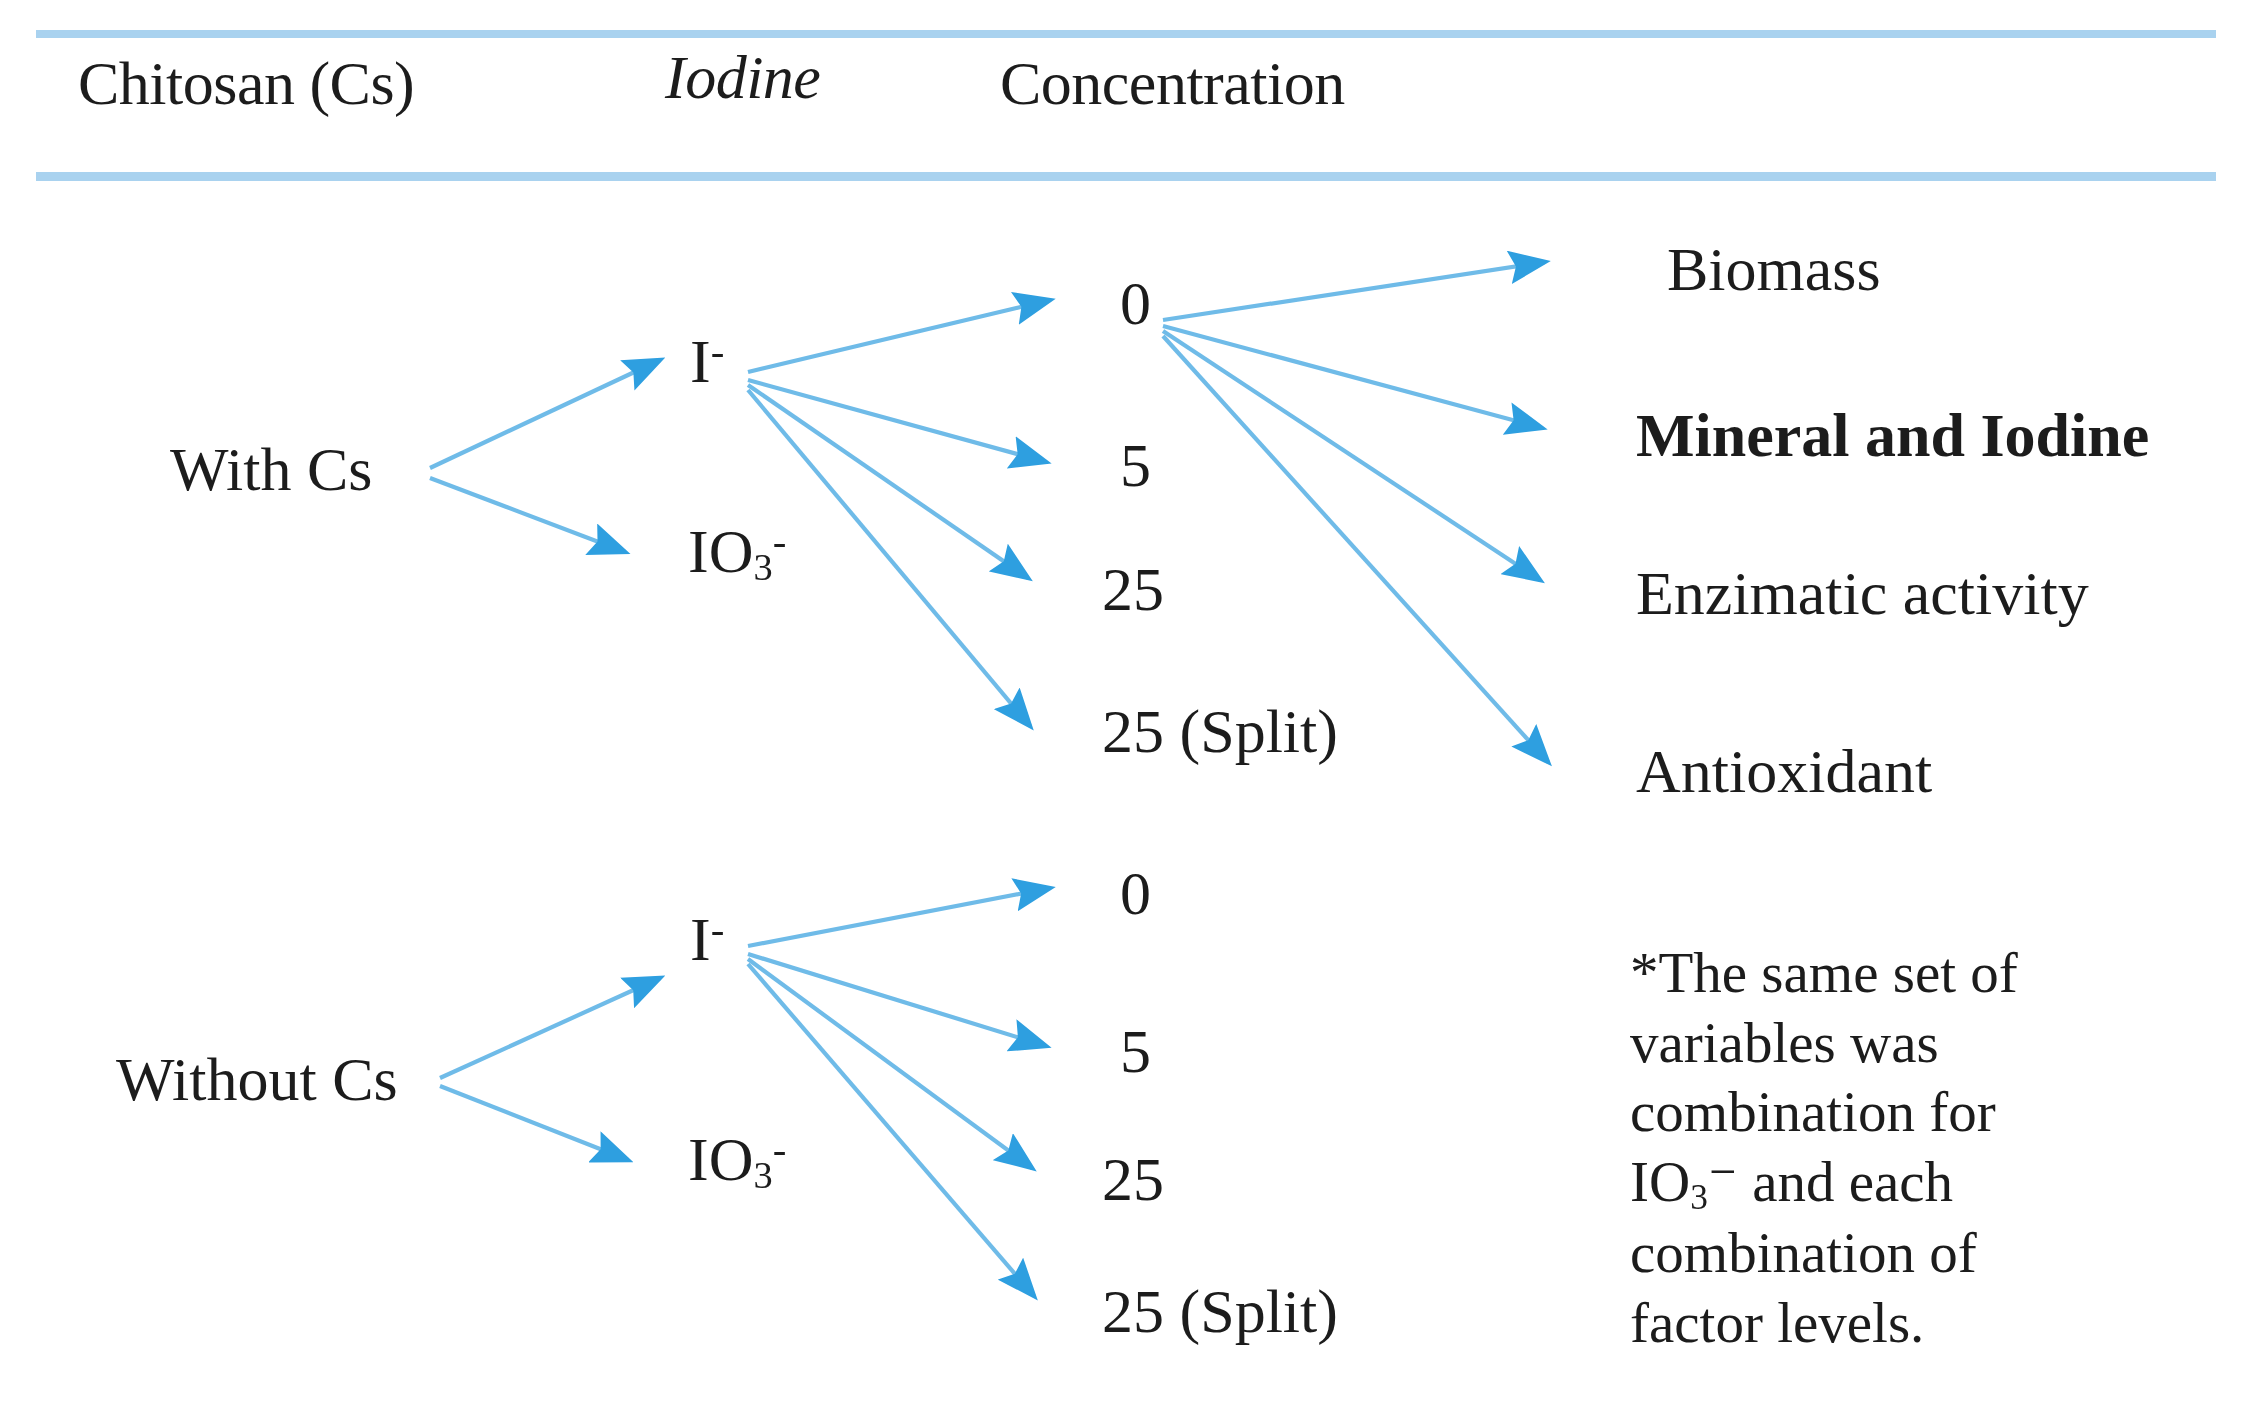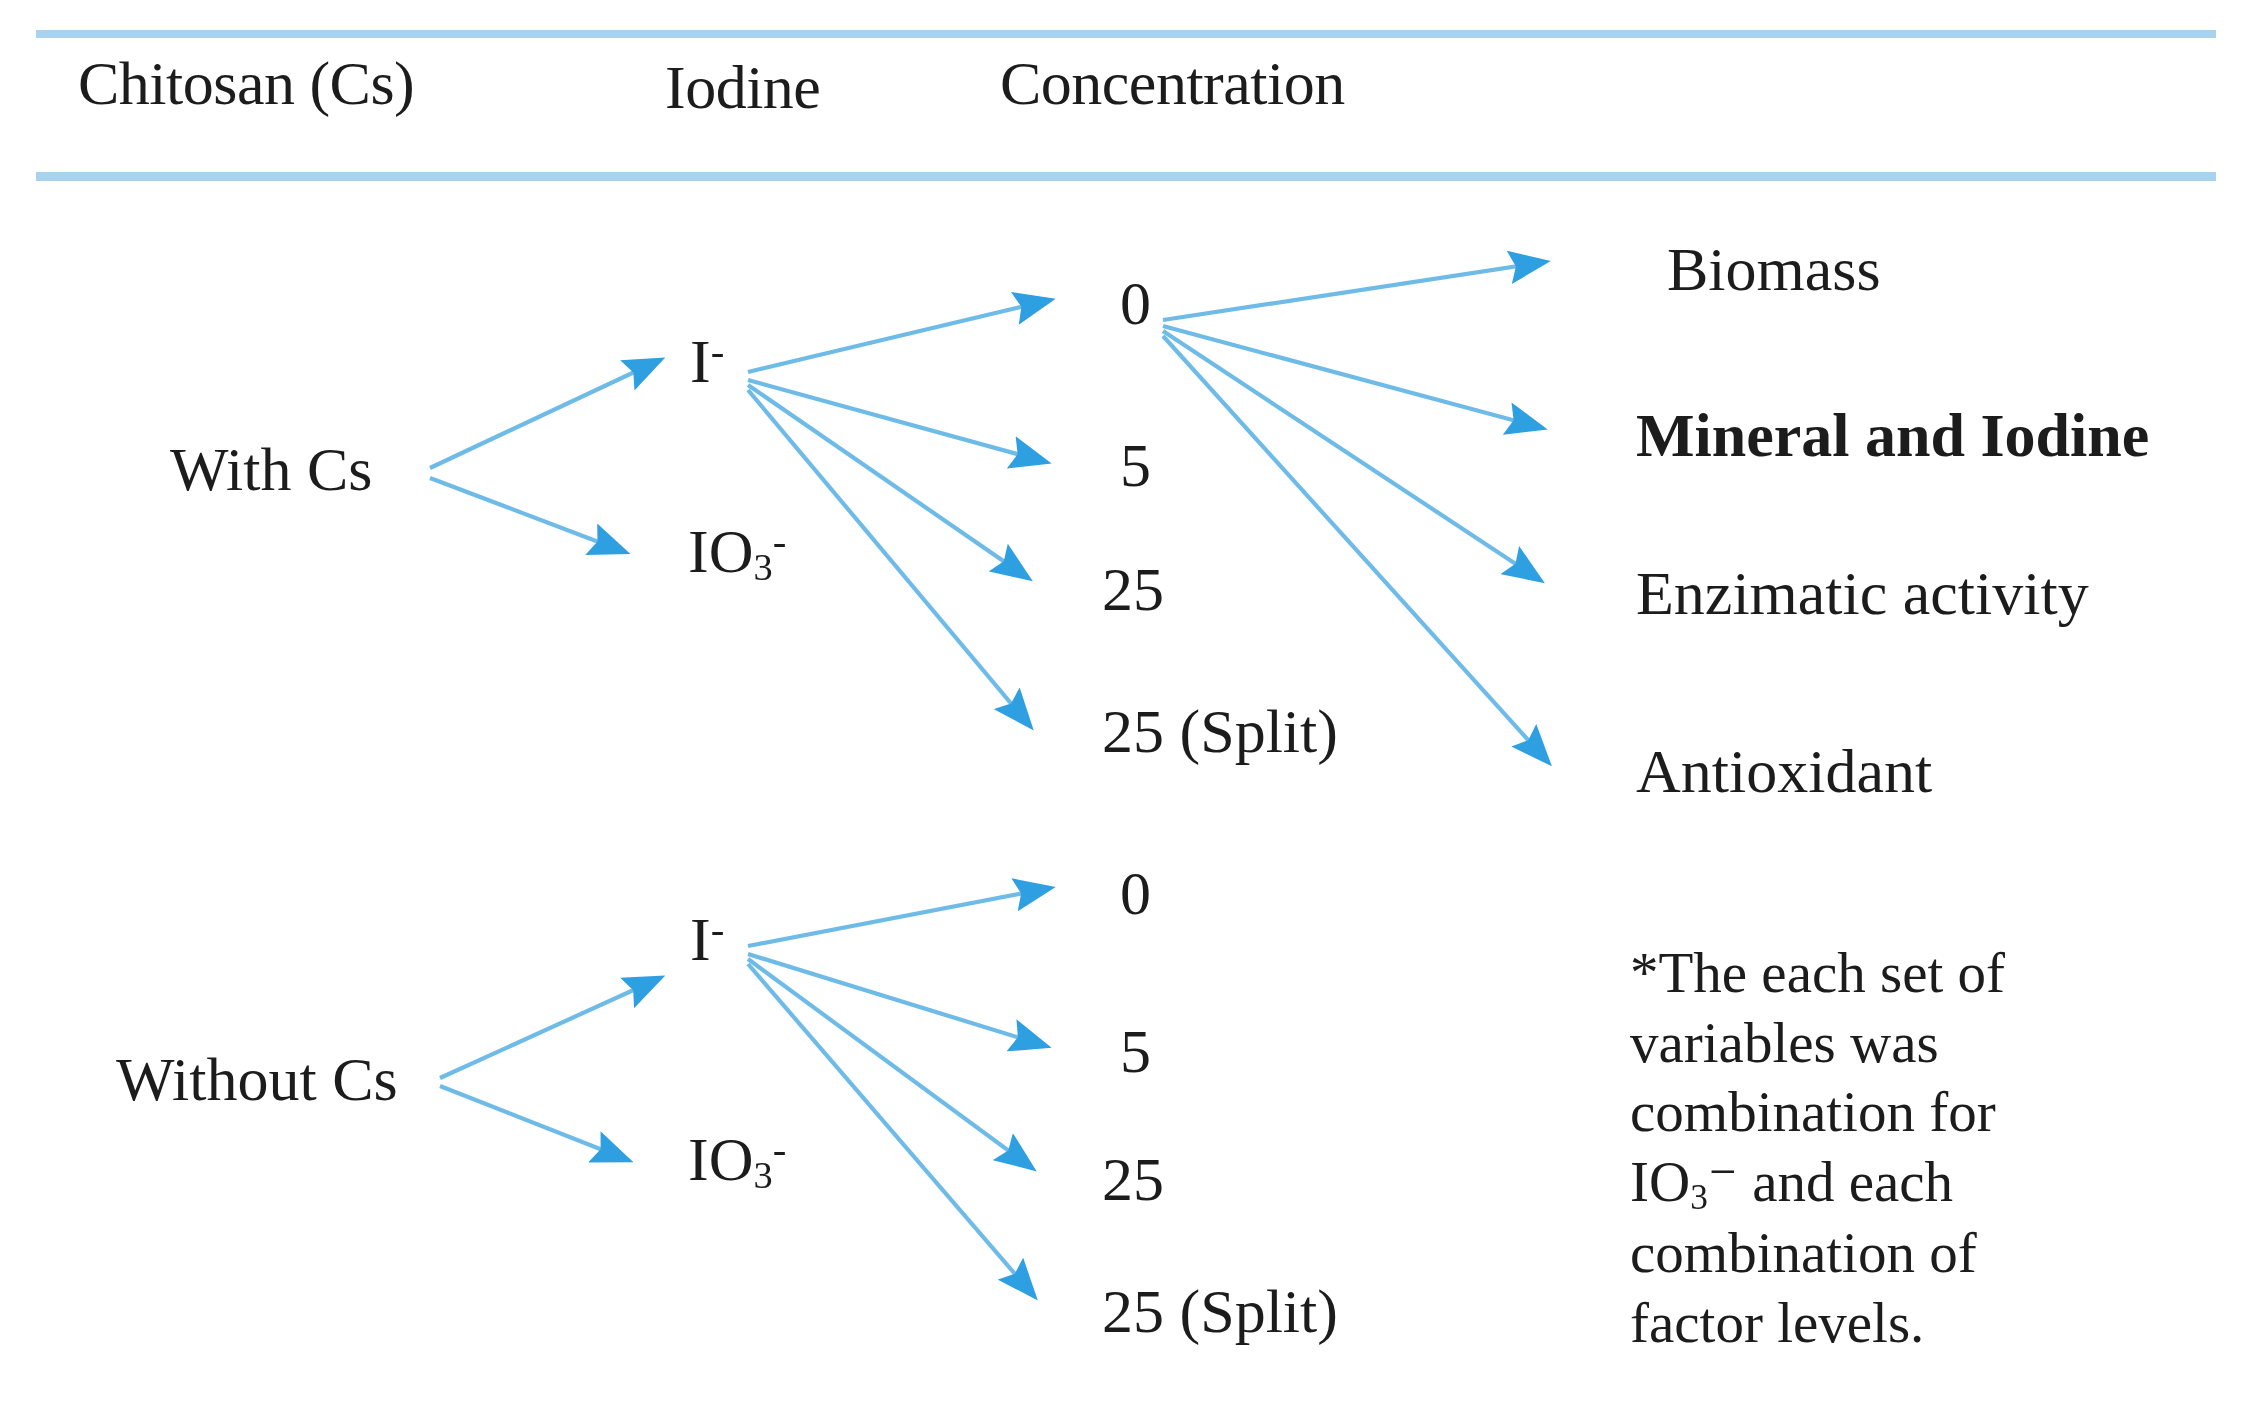--- a/index.html
+++ b/index.html
@@ -76,21 +76,21 @@
 </style>
 </head>
 <body>
 
 <div id="figure">
 
   <div class="rule rule-top"></div>
   <div class="rule rule-bottom"></div>
 
   <div class="hdr" style="left:78px;  top:48px;">Chitosan (Cs)</div>
-  <div class="hdr" style="left:665px; top:52px;">Iodine</div>
+  <div class="hdr" style="left:665px; top:42px;font-style:italic;">Iodine</div>
   <div class="hdr" style="left:1000px; top:48px;">Concentration</div>
 
   <svg class="edges" viewBox="0 0 2249 1407">
     <defs>
       <marker id="ah" markerWidth="10" markerHeight="8" refX="8.6" refY="4" orient="auto" markerUnits="strokeWidth">
         <path d="M0,0 L10,4 L0,8 L1.6,4 z" fill="#2e9fe0"></path>
       </marker>
     </defs>
 
     <g stroke="#6fbbe8" stroke-width="4.2" fill="none" marker-end="url(#ah)">
@@ -147,21 +147,21 @@
   <div class="node" style="left:688px; top:1128px;">
     <span>IO</span><sub>3</sub><span class="sup-minus">-</span>
   </div>
 
   <div class="node" style="left:1120px; top:862px;">0</div>
   <div class="node" style="left:1120px; top:1020px;">5</div>
   <div class="node" style="left:1102px; top:1148px;">25</div>
   <div class="node" style="left:1102px; top:1280px;">25 (Split)</div>
 
   <div class="footnote" style="left:1630px; top:938px;">
-    <div>*The each set of</div>
+    <div>*The same set of</div>
     <div>variables was</div>
     <div>combination for</div>
     <div><span>IO</span><sub>3</sub><span>⁻ and each</span></div>
     <div>combination of</div>
     <div>factor levels.</div>
   </div>
 
 </div>
 
 </body></html>

